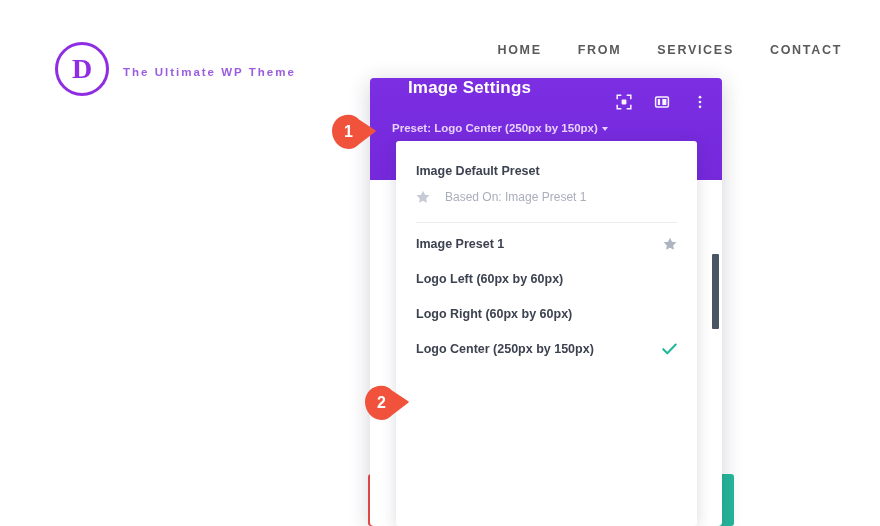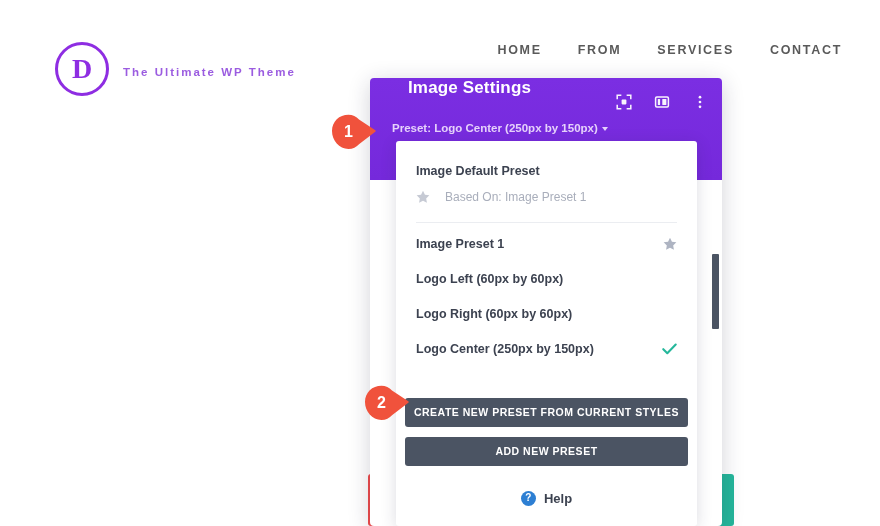--- a/index.html
+++ b/index.html
@@ -439,29 +439,20 @@
         </div>
 
         <div class="dd-item">
           <span class="dd-item-label">Logo Center (250px by 150px)</span>
           <svg class="check-icon" viewBox="0 0 15 12">
             <path d="M1.3 6.2l4.0 4.0 8.4-8.6" stroke="#25b79b" stroke-width="2.1" fill="none" stroke-linecap="round" stroke-linejoin="round"></path>
           </svg>
         </div>
       </div>
 
-      <div class="dd-actions">
-        <button class="dd-btn">CREATE NEW PRESET FROM CURRENT STYLES</button>
-        <button class="dd-btn">ADD NEW PRESET</button>
-
-        <div class="dd-help">
-          <span class="help-badge">?</span>
-          <span class="help-text">Help</span>
-        </div>
-      </div>
     </div>
 
     <div class="modal-scrollbar-track"></div>
     <div class="modal-scrollbar-thumb"></div>
   </div>
 
   <div class="callout" id="callout-1">
     <svg width="46" height="36" viewBox="0 0 46 36">
       <path d="M17.5 0.8C8.2 0.8 1 7.5 1 17.0c0 9.5 7.2 18.0 16.5 18.0 4.2 0 8.0-1.9 10.8-5.0l16.0-12.2c0.5-0.4 0.5-1.1 0-1.5L28.0 5.5C25.3 2.5 21.6 0.8 17.5 0.8z" fill="#f0523c"></path>
     </svg>

